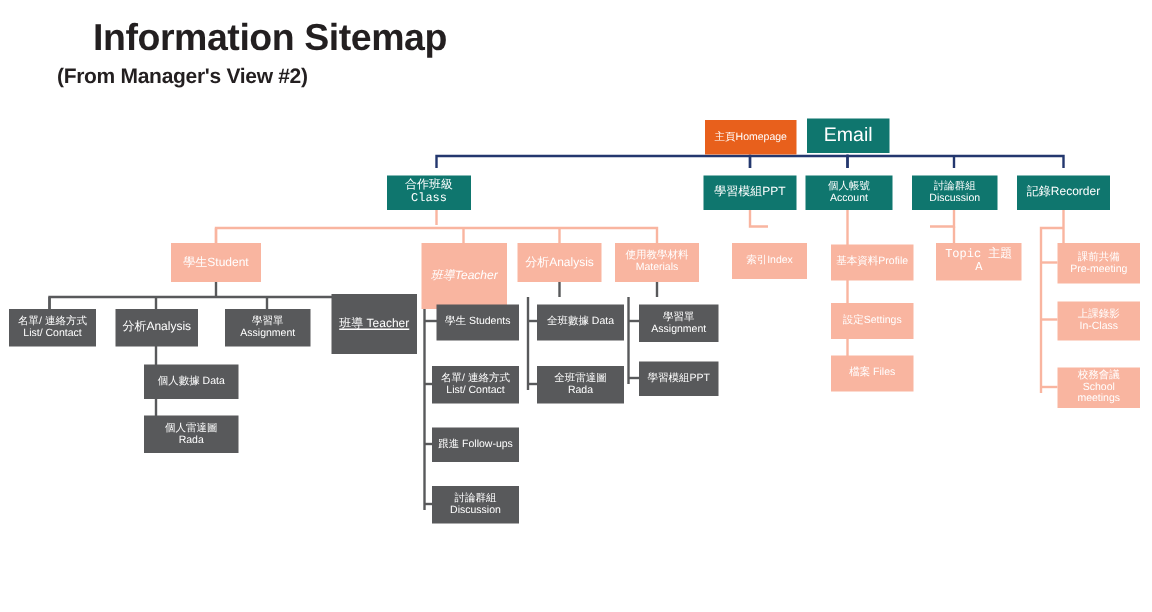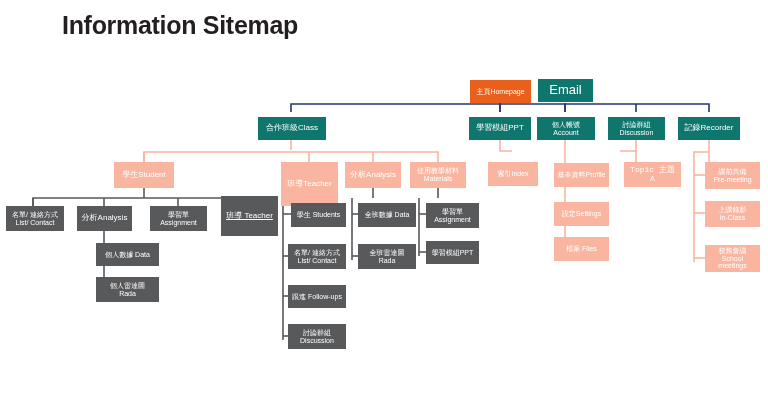--- a/index.html
+++ b/index.html
@@ -37,20 +37,21 @@
   .n-navy{background:#0f766e;}
   .n-pink{background:#f9b5a0;justify-content:center;}
   .n-gray{background:#58595b;}
 </style>
 </head>
 <body>
 
 <div id="canvas">
 
   <div class="title">Information Sitemap</div>
+  <div class="subtitle">(From Manager's View #2)</div>
 
   <svg class="lines" viewBox="0 0 768 408">
     <g stroke="#23376e" stroke-width="1.6" fill="none">
       <path d="M500,103 L500,112"></path>
       <path d="M565,103 L565,112"></path>
       <path d="M291,112 L291,104 L709,104 L709,112"></path>
       <path d="M500,104 L500,112"></path>
       <path d="M565,104 L565,112"></path>
       <path d="M636,104 L636,112"></path>
     </g>
@@ -111,21 +112,21 @@
   </svg>
 
   <div class="node n-orange" style="left:470px;top:80px;width:61px;height:23px;font-size:7px;">
     <span>主頁Homepage</span>
   </div>
 
   <div class="node n-navy" style="left:538px;top:79px;width:55px;height:23px;font-size:13px;">
     <span>Email</span>
   </div>
 
-  <div class="node n-navy" style="left:258px;top:117px;width:68px;height:23px;font-size:8px;">
+  <div class="node n-navy" style="left:258px;top:117px;width:56px;height:23px;font-size:8px;font-family:Liberation Mono, monospace;">
     <span>合作班級Class</span>
   </div>
 
   <div class="node n-navy" style="left:469px;top:117px;width:62px;height:23px;font-size:8px;">
     <span>學習模組PPT</span>
   </div>
 
   <div class="node n-navy" style="left:537px;top:117px;width:58px;height:23px;font-size:7px;">
     <span>個人帳號
 Account</span>
@@ -137,21 +138,21 @@
   </div>
 
   <div class="node n-navy" style="left:678px;top:117px;width:62px;height:23px;font-size:8px;">
     <span>記錄Recorder</span>
   </div>
 
   <div class="node n-pink" style="left:114px;top:162px;width:60px;height:26px;font-size:8px;">
     <span>學生Student</span>
   </div>
 
-  <div class="node n-pink" style="left:281px;top:162px;width:57px;height:44px;font-size:8px;">
+  <div class="node n-pink" style="left:281px;top:162px;width:57px;height:44px;font-size:8px;font-style:italic;">
     <span>班導Teacher</span>
   </div>
 
   <div class="node n-pink" style="left:345px;top:162px;width:56px;height:26px;font-size:8px;">
     <span>分析Analysis</span>
   </div>
 
   <div class="node n-pink" style="left:410px;top:162px;width:56px;height:26px;font-size:7px;">
     <span>使用教學材料
 Materials</span>

